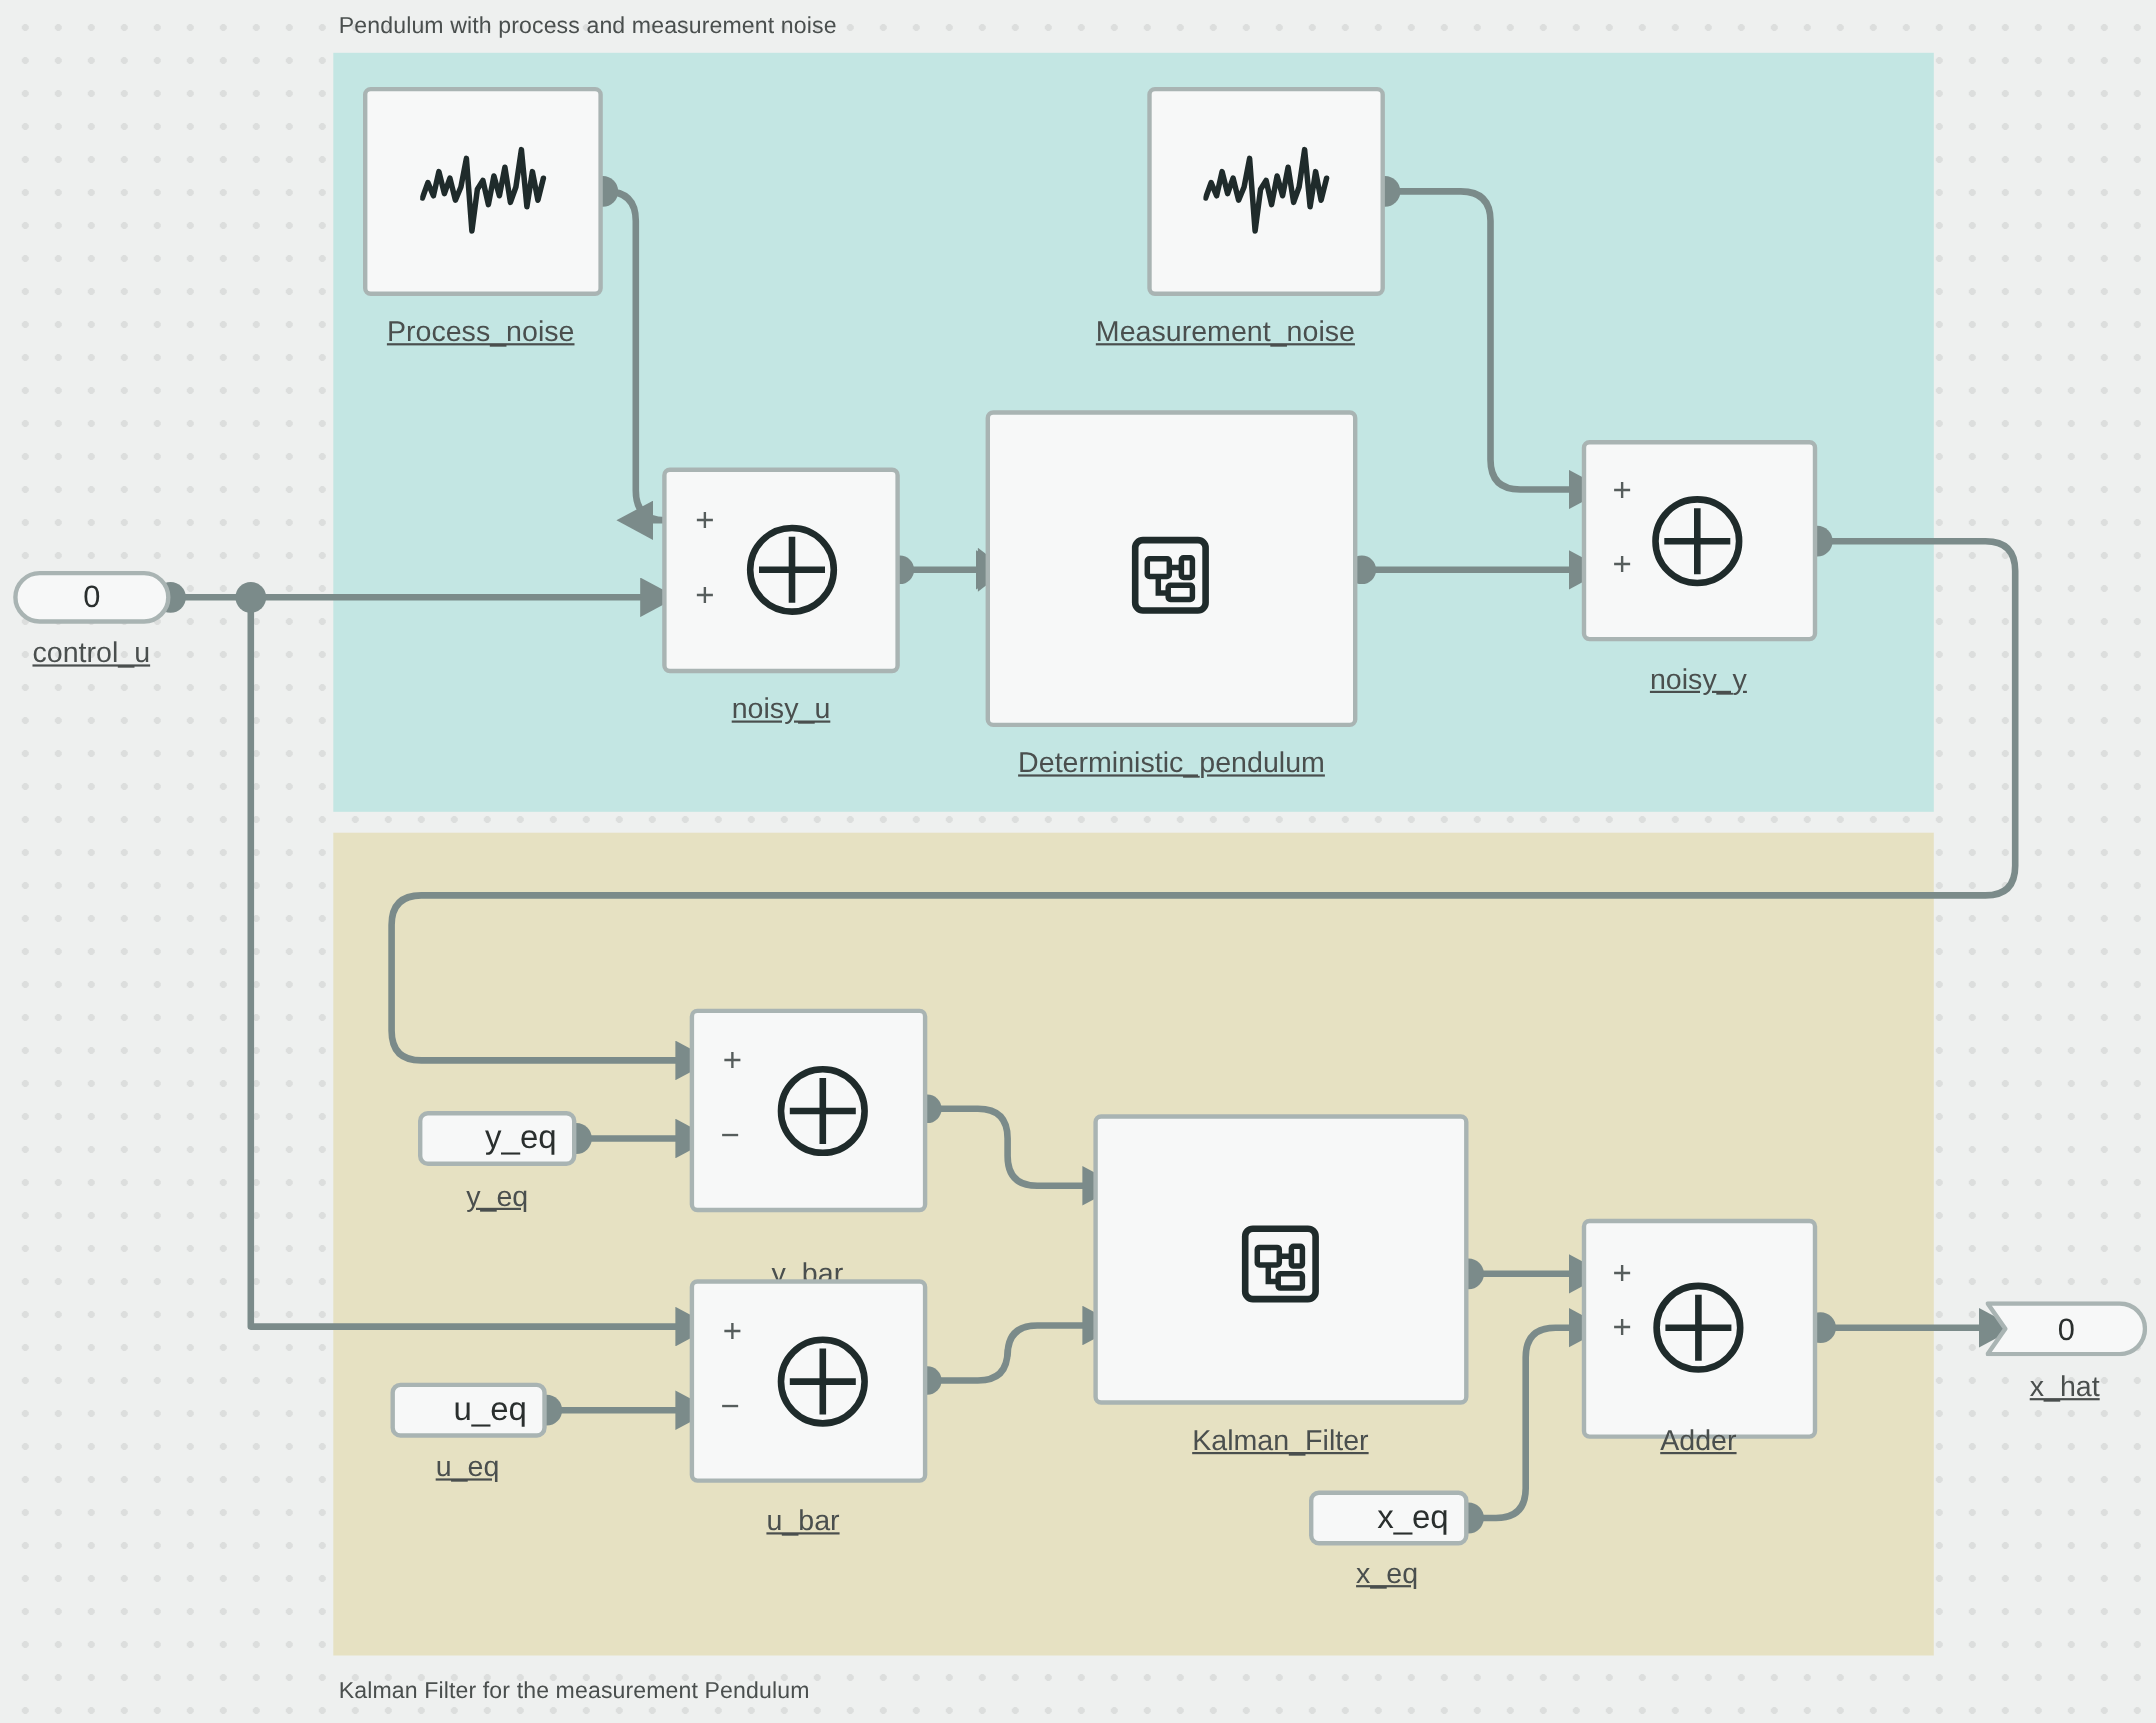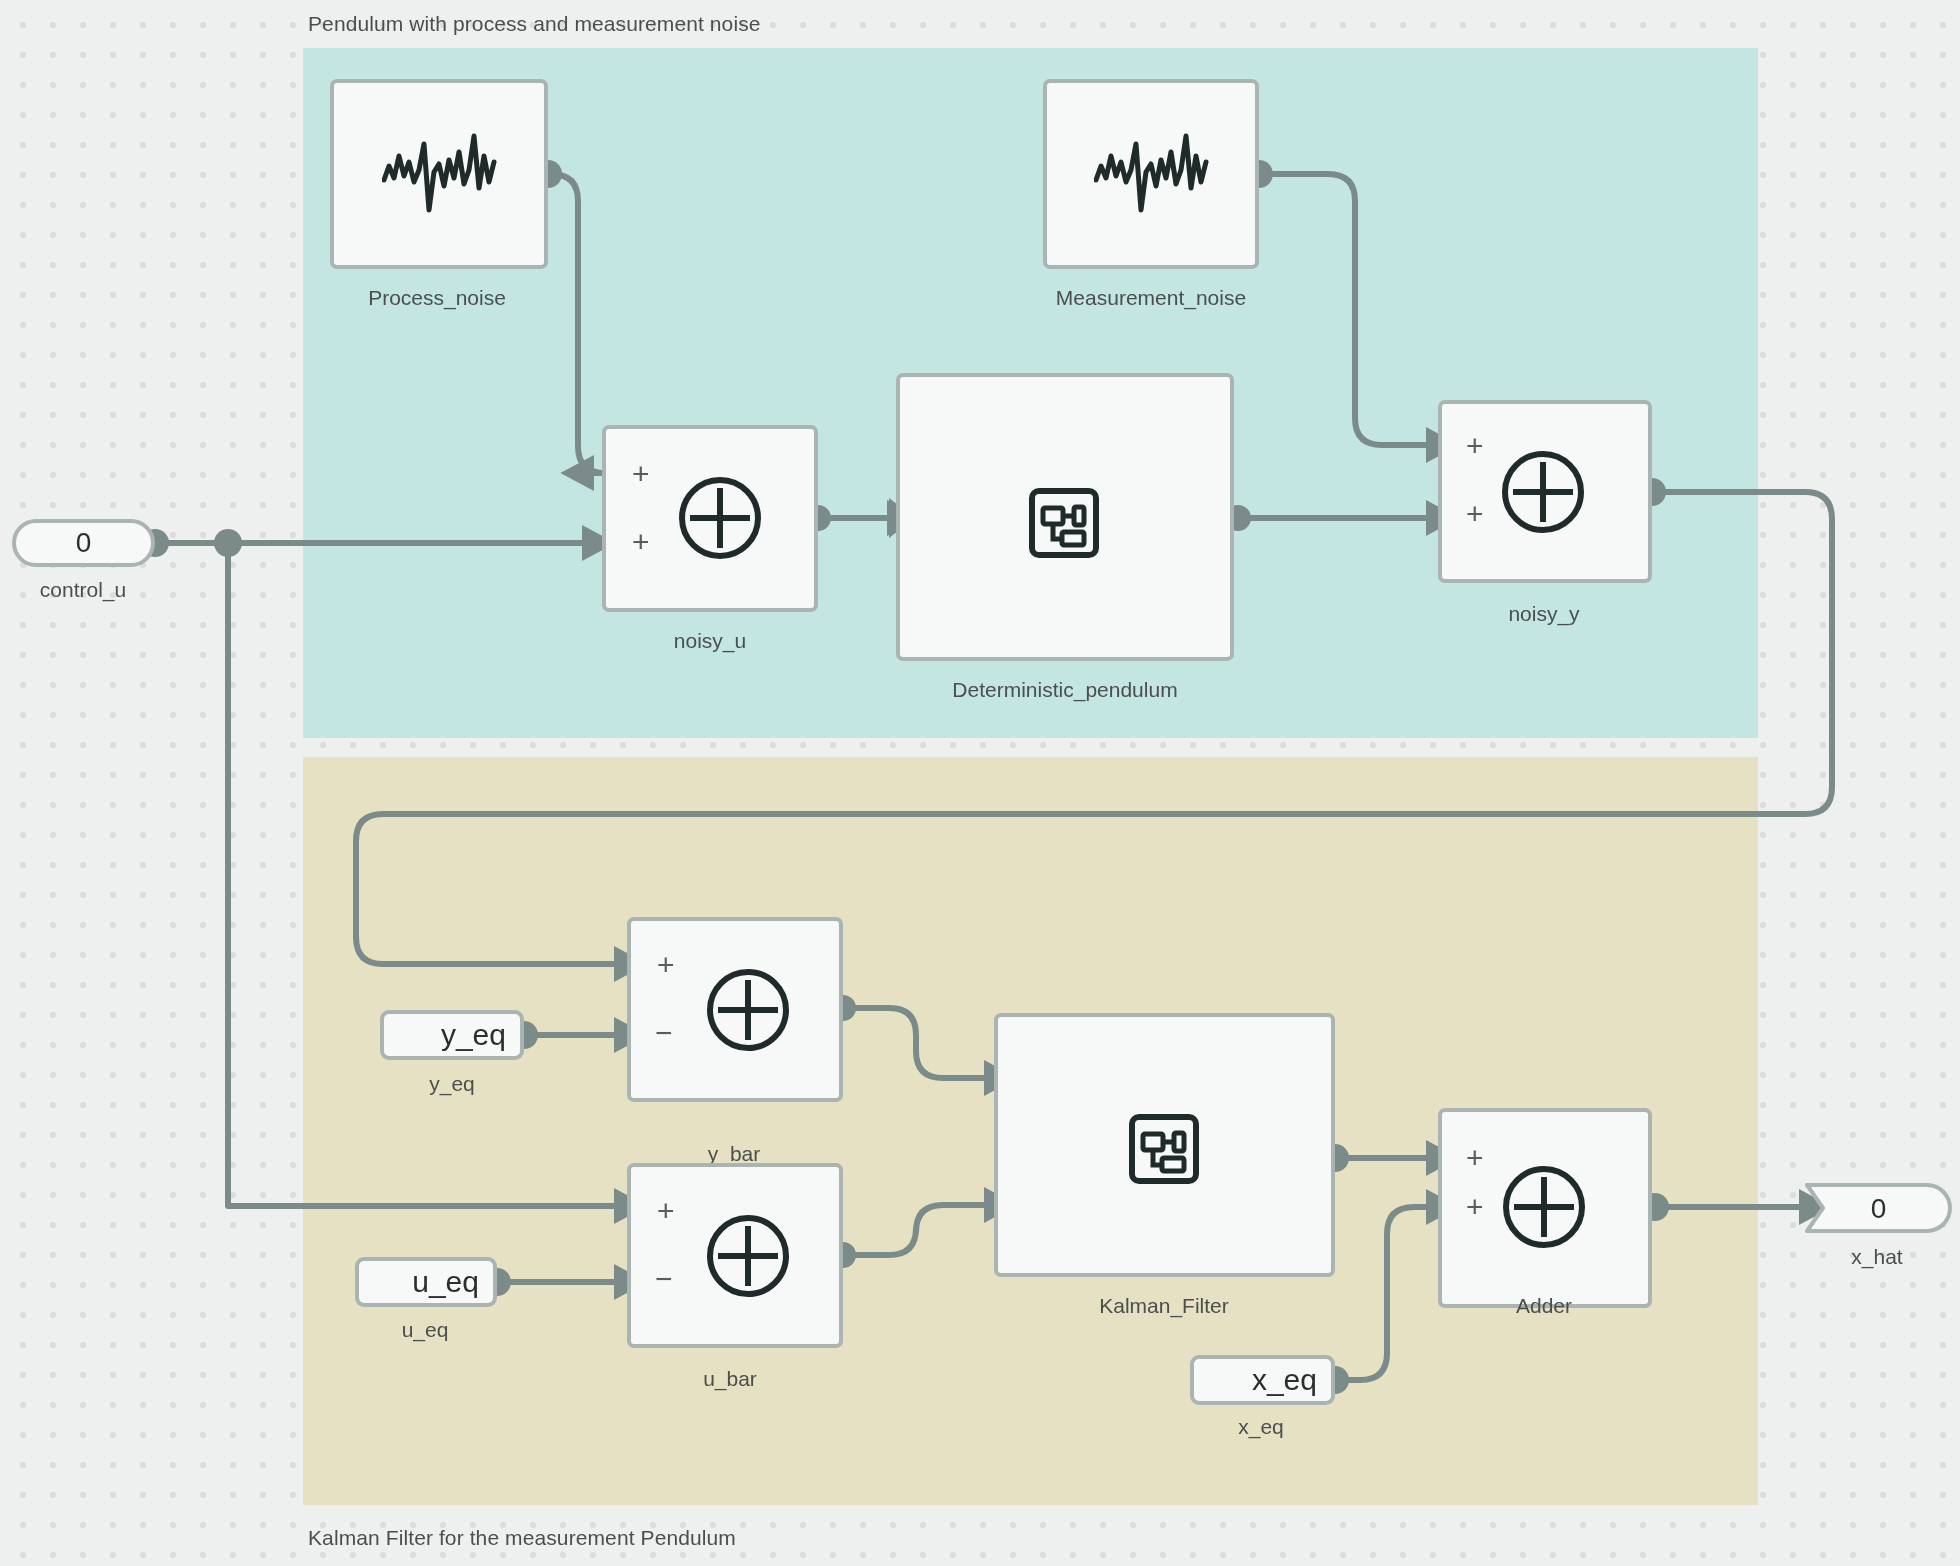--- a/index.html
+++ b/index.html
@@ -60,24 +60,25 @@
     z-index: 4;
     box-sizing: border-box;
     background: #f7f8f8;
     border: 4px solid #a9b4b3;
     border-radius: 7px;
   }
   .blk-label {
     position: absolute;
     z-index: 4;
     color: #4a4f4e;
-    font-size: 21px;
+    font-size: 26px;
     white-space: nowrap;
     text-align: right;
     transform: translateX(-50%);
+    text-decoration: underline;
   }
   .sign {
     position: absolute;
     z-index: 5;
     color: #565d5c;
     font-size: 30px;
     line-height: 1;
     font-family: "Liberation Sans", sans-serif;
   }
   .sum-icon {
@@ -209,21 +210,21 @@
   <div class="blk-label" style="left:437px; top:286px;">Process_noise</div>
 
   <div class="blk" style="left:1043px; top:79px; width:216px; height:190px;"></div>
   <div class="noise-icon" style="left:1094px; top:126px;">
     <svg width="116" height="96" viewBox="0 0 116 96">
       <polyline points="2,54 7,40 12,52 17,30 22,50 27,36 32,56 37,44 42,18 47,84
                         52,46 57,38 62,60 67,34 72,52 77,26 82,58 87,44 92,10
                         97,62 102,30 107,56 112,36" fill="none" stroke="#1f2b2b" stroke-width="5" stroke-linejoin="round" stroke-linecap="round"></polyline>
     </svg>
   </div>
-  <div class="blk-label" style="left:1151px; top:286px;">Measurement_noise</div>
+  <div class="blk-label" style="left:1114px; top:286px;">Measurement_noise</div>
 
   <div class="blk" style="left:602px; top:425px; width:216px; height:187px;"></div>
   <div class="sign" style="left:632px; top:459px;">+</div>
   <div class="sign" style="left:632px; top:527px;">+</div>
   <div class="sum-icon" style="left:672px; top:470px;">
     <svg width="96" height="96" viewBox="0 0 96 96">
       <circle cx="48" cy="48" r="38" fill="none" stroke="#1f2b2b" stroke-width="6"></circle>
       <path d="M48,21 L48,75 M21,48 L75,48" stroke="#1f2b2b" stroke-width="6" stroke-linecap="square"></path>
     </svg>
   </div>

